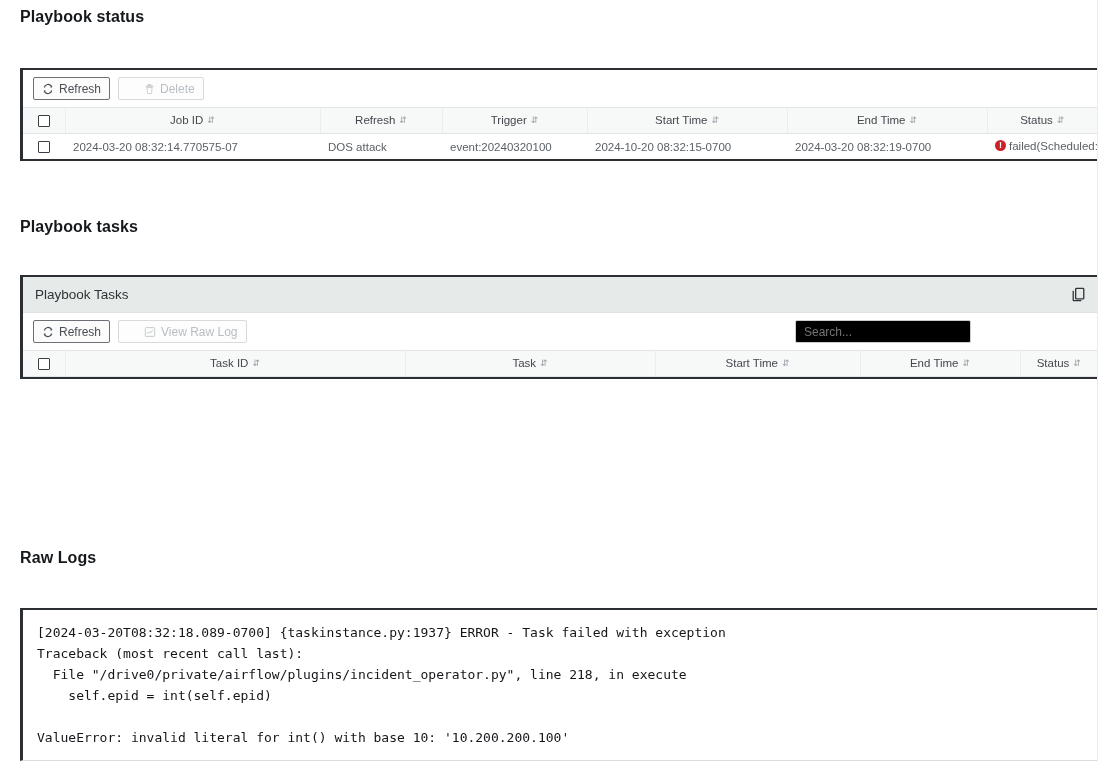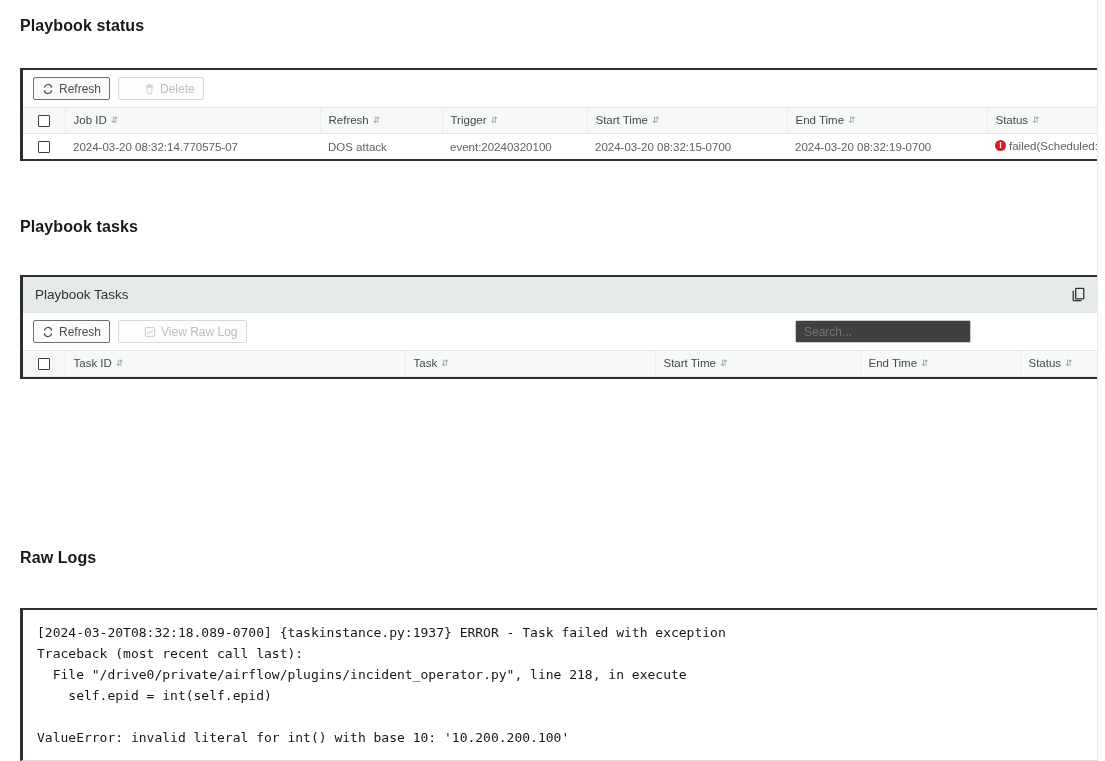--- a/index.html
+++ b/index.html
@@ -66,39 +66,39 @@
   .btn .ico { display: inline-flex; align-items: center; }
   .btn .ico svg { display: block; }
 
   .toolbar-spacer { flex: 1 1 auto; }
 
   .search-box {
     height: 23px;
     width: 176px;
     border: 1px solid #c9cdd1;
     border-radius: 2px;
-    background: #404040;
+    background: #000000;
     font-size: 12px;
     color: #8c9196;
     padding: 0 8px;
     font-family: "Liberation Sans", sans-serif;
   }
 
   
   table.grid {
     width: 100%;
     border-collapse: collapse;
     table-layout: fixed;
     font-size: 11.5px;
   }
   table.grid th {
     background: #f7f9f9;
     color: #43484d;
     font-weight: normal;
-    text-align: left;
+    text-align: center;
     padding: 6px 8px;
     border-top: 1px solid #e2e6e8;
     border-bottom: 1px solid #e2e6e8;
     border-right: 1px solid #e9edee;
     white-space: nowrap;
     overflow: hidden;
   }
   table.grid th:last-child { border-right: none; }
   table.grid td {
     padding: 6px 8px;
@@ -195,21 +195,21 @@
     top: 0; right: 7px;
     width: 1px; height: 761px;
     background: #e9ebec;
   }
 </style>
 </head>
 <body>
 
 <div class="page">
 
-  <div style="position:absolute; left:20px; top:17px;">
+  <div style="position:absolute; left:20px; top:8px;">
     <div class="section-title">Playbook status</div>
   </div>
 
   <div class="panel" style="position:absolute; left:20px; top:68px; width:1078px;">
 
     <div class="toolbar">
       <div class="btn">
         <span class="ico">
           <svg width="12" height="12" viewBox="0 0 16 16">
             <path d="M13.5 3.2V6h-2.8l1.1-1.1A4.2 4.2 0 0 0 3.9 6.3L2.3 5.8A5.9 5.9 0 0 1 13 3.7z" fill="#4a4f55"></path>
@@ -252,21 +252,21 @@
         </tr>
       </thead>
       <tbody>
         <tr>
           <td class="cb-col">
             <span class="cbx"></span>
           </td>
           <td>2024-03-20 08:32:14.770575-07</td>
           <td>DOS attack</td>
           <td>event:20240320100</td>
-          <td>2024-03-20 08:32:15-0700</td>
+          <td>2024-10-20 08:32:15-0700</td>
           <td>2024-03-20 08:32:19-0700</td>
           <td>
             <span class="status-fail">
               <span class="err-dot"></span>
               <span>failed(Scheduled:0/R</span>
             </span>
           </td>
         </tr>
       </tbody>
     </table>

